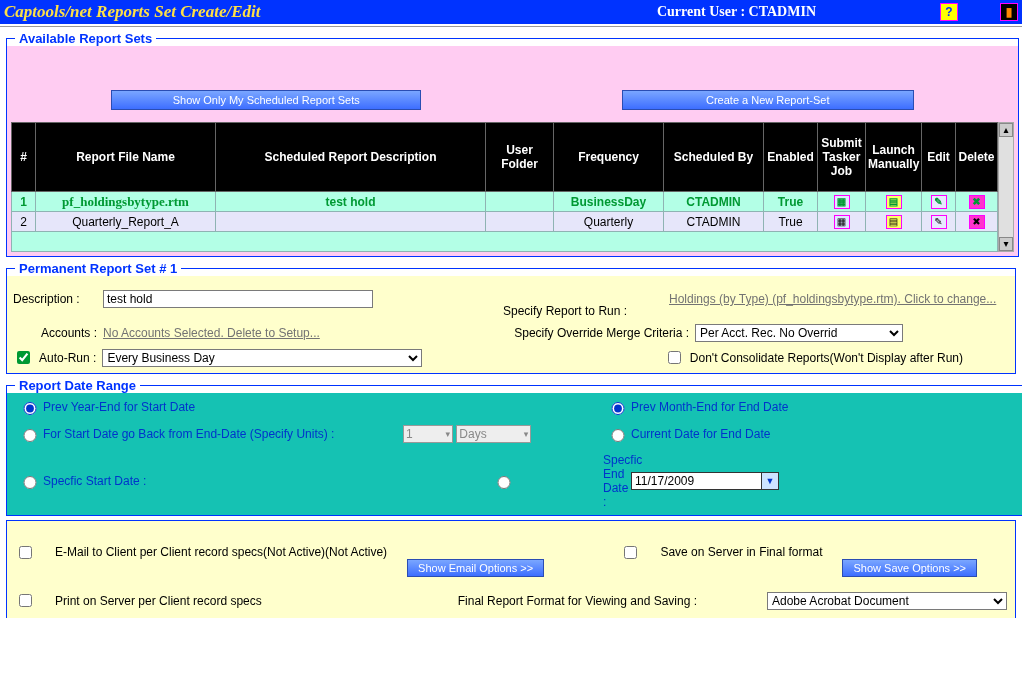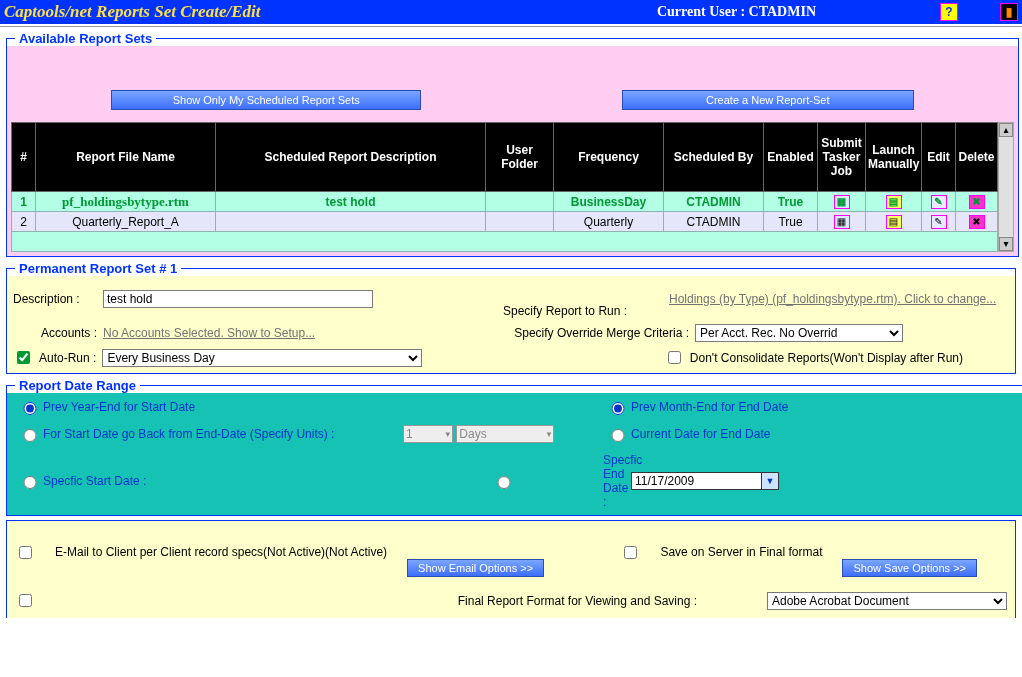--- a/index.html
+++ b/index.html
@@ -117,21 +117,21 @@
 
   
   .rdr-body { background:#15c2b3; color:#0033cc; padding:6px 8px; }
   .rdr-grid { display:grid; grid-template-columns: 28px 360px 200px 28px 260px 160px; row-gap:10px; align-items:center; }
   .rdr-body label { color:#0033cc; }
   .rdr-body input[type=radio]{ accent-color:#0033cc; }
   .dropdown-box { display:inline-flex; align-items:stretch; }
   .dropdown-box input { border:1px solid #333; border-right:none; padding:1px 3px; font-size:12px; width:130px; background:#fff;}
   .dropdown-box .dd-btn { width:18px; background:#cde3ff; border:1px solid #333; display:flex; align-items:center; justify-content:center; font-size:9px;}
   .disabled-sel { border:1px solid #999; background:#eee; color:#888; font-size:12px; width:50px; height:18px; display:inline-flex; align-items:center; justify-content:space-between; padding:0 2px;}
-  .disabled-sel.w75{width:98px;}
+  .disabled-sel.w75{width:75px;}
   .disabled-sel .arr{font-size:9px;}
 
   
   .cdo-body { background:#ffffcc; padding:6px 8px; }
   .cdo-row { display:flex; align-items:center; margin-bottom:14px; gap:20px;}
   .cdo-body label { color:#000; }
   .format-sel { width:240px; }
 </style>
 </head>
 <body>
@@ -231,21 +231,21 @@
   <div class="perm-body">
     <div class="perm-row">
       <span class="perm-label">Description :</span>
       <input class="txt w270" value="test hold" style="">
       <span style="flex:1"></span>
       <span style="width:160px;margin-top:24px;">Specify Report to Run :</span>
       <span class="link" style="width:340px;">Holdings (by Type) (pf_holdingsbytype.rtm). Click to change...</span>
     </div>
     <div class="perm-row">
       <span class="perm-label" style="text-align:right;">Accounts :</span>
-      <span class="link">No Accounts Selected. Show to Setup...</span>
+      <span class="link">No Accounts Selected. Delete to Setup...</span>
       <span style="flex:1"></span>
       <span style="width:200px; text-align:right;">Specify Override Merge Criteria :</span>
       <select class="sel w240">
         <option>Per Acct. Rec. No Overrid</option>
       </select>
       <span style="width:100px;"></span>
     </div>
     <div class="perm-row" style="margin-bottom:2px;">
       <input type="checkbox" class="chk chk-green" checked="" style="">
       <span>Auto-Run :</span>
@@ -307,20 +307,21 @@
       <label>E-Mail to Client per Client record specs(Not Active)(Not Active)</label>
       <div class="bluegrad-btn small">Show Email Options &gt;&gt;</div>
       <span style="flex:1"></span>
       <input type="checkbox" class="chk" style="">
       <label>Save on Server in Final format</label>
       <div class="bluegrad-btn small">Show Save Options &gt;&gt;</div>
       <span style="width:10px;"></span>
     </div>
     <div class="cdo-row" style="margin-bottom:2px;">
       <input type="checkbox" class="chk" style="">
+      <label style="width:360px;">Print on Server per Client record specs</label>
       <span style="flex:1"></span>
       <label>Final Report Format for Viewing and Saving :</label>
       <span style="width:30px;"></span>
       <select class="sel format-sel">
         <option>Adobe Acrobat Document</option>
       </select>
     </div>
   </div>
 </fieldset>
 

